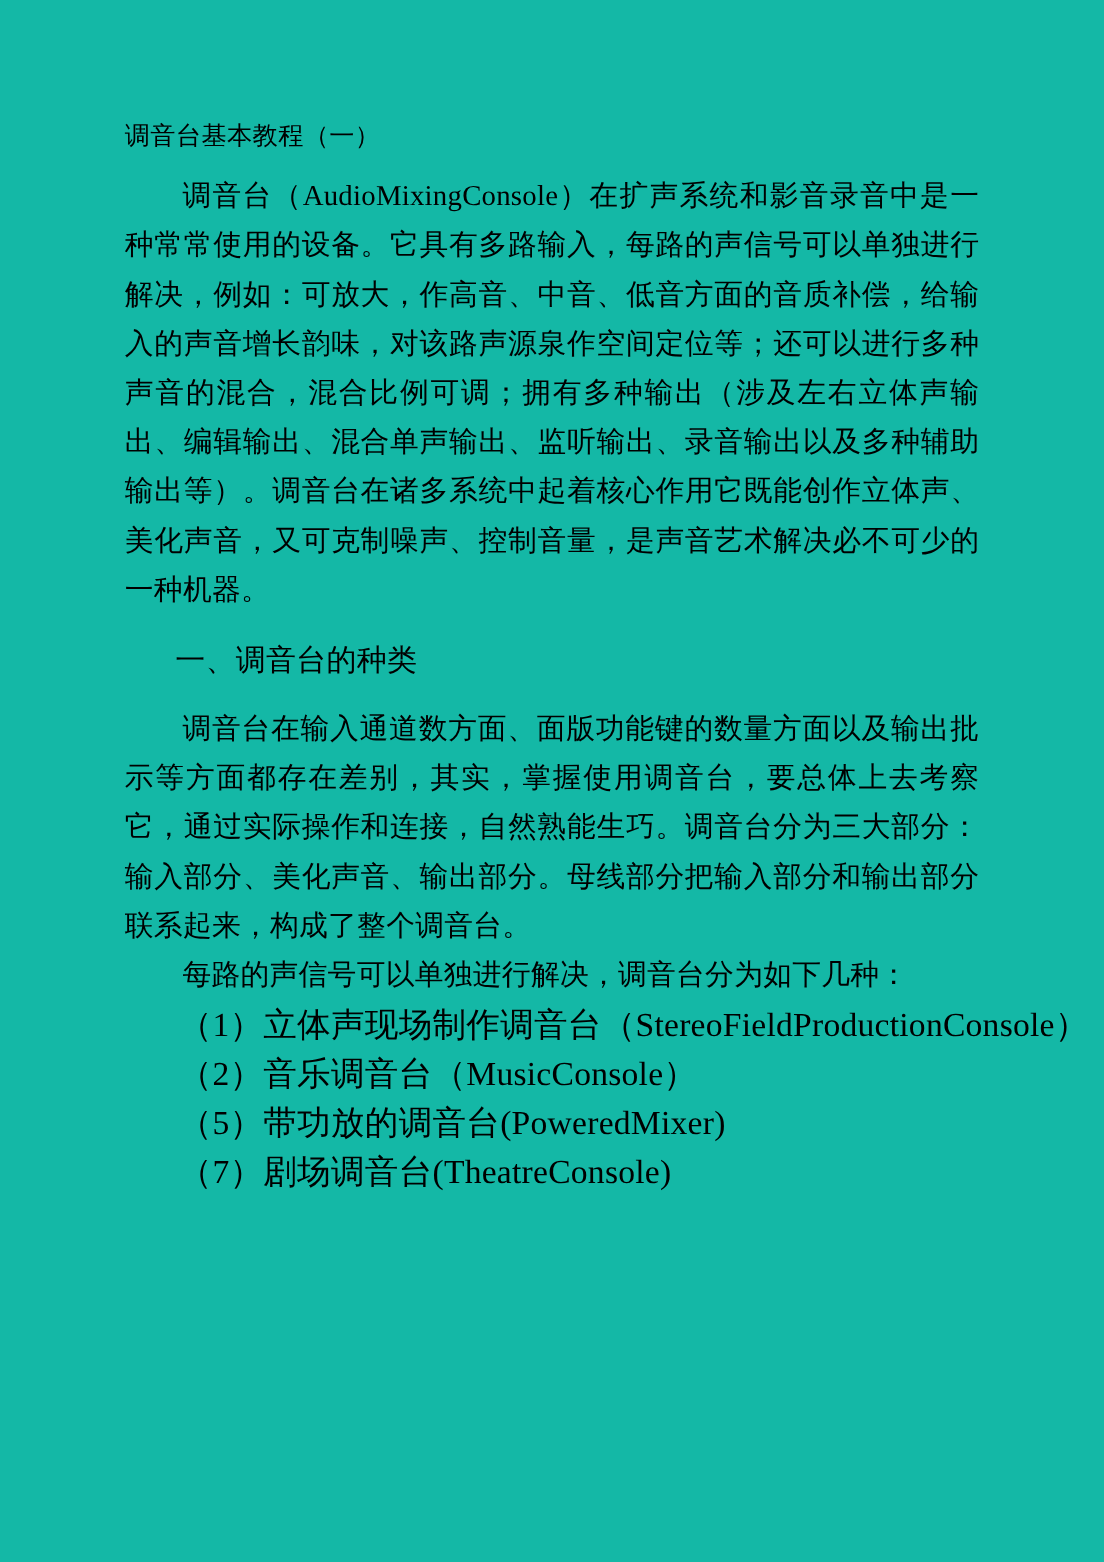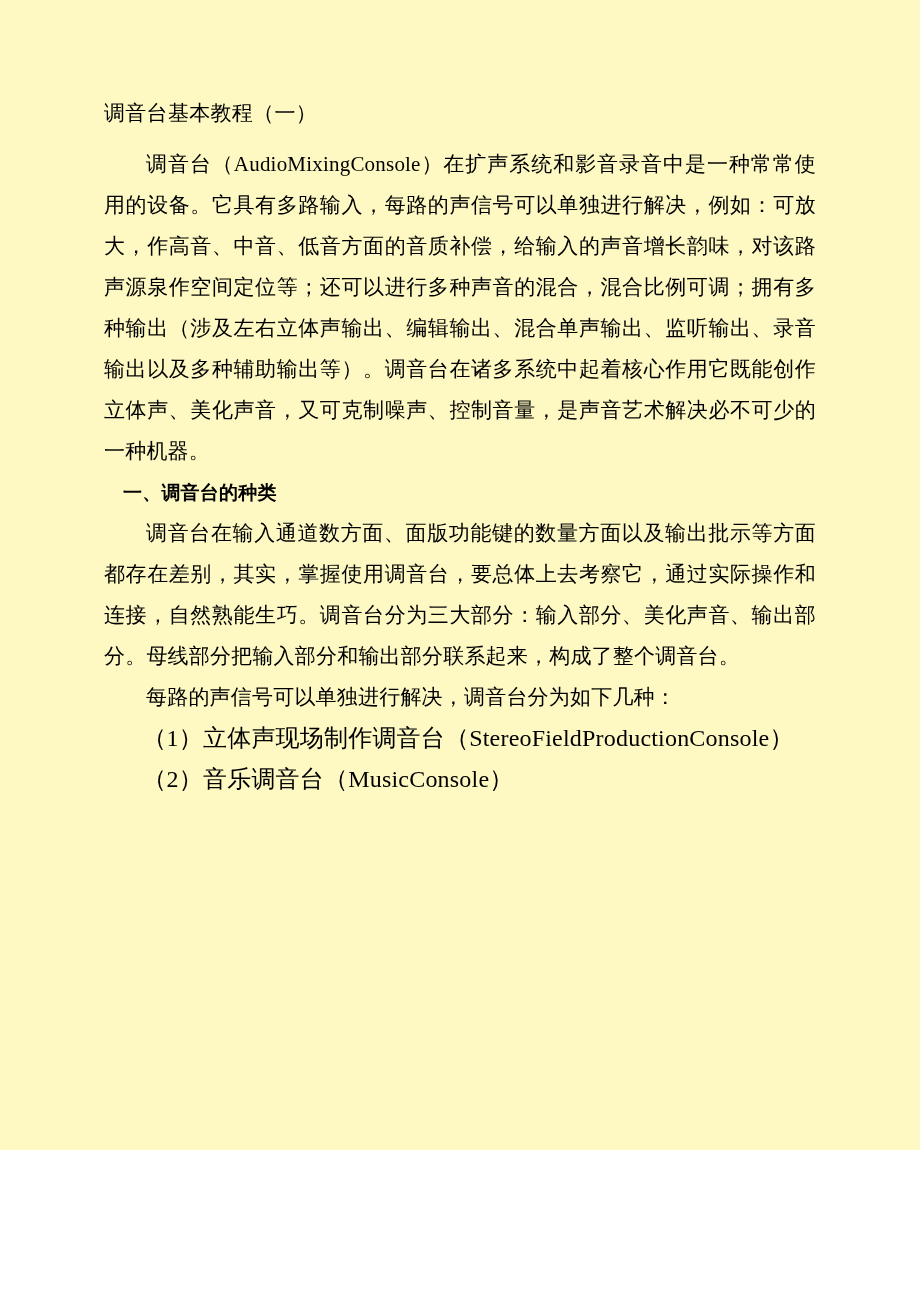--- a/index.html
+++ b/index.html
@@ -10,52 +10,51 @@
   body {
     width: 920px;
     height: 1302px;
     font-family: "Liberation Serif", "DejaVu Serif", serif;
     color: #000000;
     overflow: hidden;
   }
   .page {
     position: relative;
     width: 920px;
-    height: 1150px;
-    background: #fef9c3;
+    height: 1302px;
+    background: #14b8a6;
     box-sizing: border-box;
     padding: 96px 104px 0 104px;
   }
   .doc-title {
     font-size: 21px;
     line-height: 34px;
     margin: 0 0 14px 0;
     letter-spacing: 0.3px;
     font-weight: normal;
   }
   p.body-para {
-    font-size: 21px;
+    font-size: 24px;
     line-height: 41px;
     margin: 0;
     text-align: justify;
     text-justify: inter-ideograph;
     text-indent: 2em;
     letter-spacing: 0.2px;
     font-family: Liberation Serif, serif;
   }
   p.section-head {
-    font-size: 19px;
+    font-size: 25px;
     line-height: 41px;
-    margin: 0;
+    margin: 17px;
     text-indent: 1em;
     letter-spacing: 0.2px;
-    font-weight: bold;
   }
   p.list-item {
-    font-size: 24px;
+    font-size: 28px;
     line-height: 41px;
     margin: 0;
     text-indent: 1.6em;
     letter-spacing: 0.2px;
     white-space: nowrap;
   }
 </style>
 </head>
 <body>
 
@@ -66,14 +65,16 @@
   <p class="body-para">调音台（AudioMixingConsole）在扩声系统和影音录音中是一种常常使用的设备。它具有多路输入，每路的声信号可以单独进行解决，例如：可放大，作高音、中音、低音方面的音质补偿，给输入的声音增长韵味，对该路声源泉作空间定位等；还可以进行多种声音的混合，混合比例可调；拥有多种输出（涉及左右立体声输出、编辑输出、混合单声输出、监听输出、录音输出以及多种辅助输出等）。调音台在诸多系统中起着核心作用它既能创作立体声、美化声音，又可克制噪声、控制音量，是声音艺术解决必不可少的一种机器。</p>
 
   <p class="section-head">一、调音台的种类</p>
 
   <p class="body-para">调音台在输入通道数方面、面版功能键的数量方面以及输出批示等方面都存在差别，其实，掌握使用调音台，要总体上去考察它，通过实际操作和连接，自然熟能生巧。调音台分为三大部分：输入部分、美化声音、输出部分。母线部分把输入部分和输出部分联系起来，构成了整个调音台。</p>
 
   <p class="body-para">每路的声信号可以单独进行解决，调音台分为如下几种：</p>
 
   <p class="list-item">（1）立体声现场制作调音台（StereoFieldProductionConsole）</p>
   <p class="list-item">（2）音乐调音台（MusicConsole）</p>
+  <p class="list-item">（5）带功放的调音台(PoweredMixer)</p>
+  <p class="list-item">（7）剧场调音台(TheatreConsole)</p>
 
 </div>
 
 </body></html>

